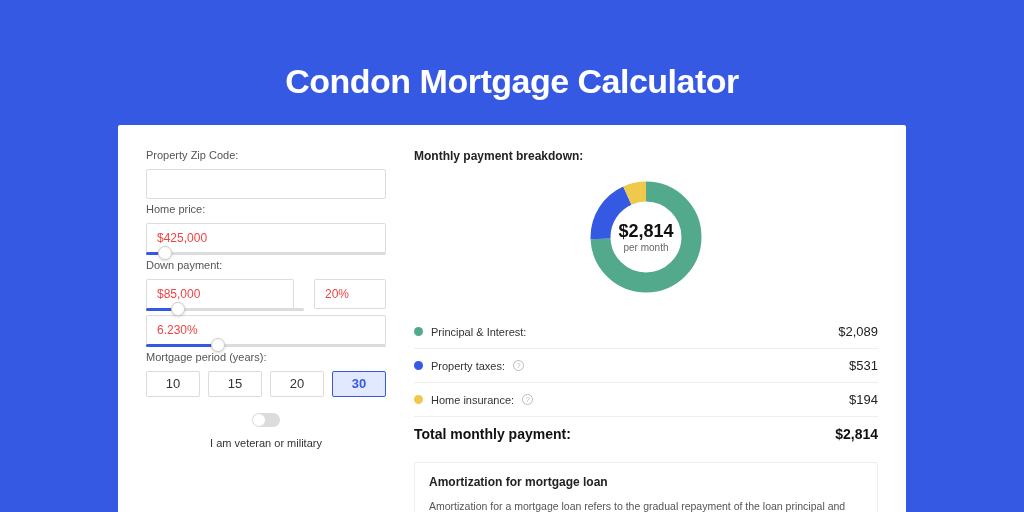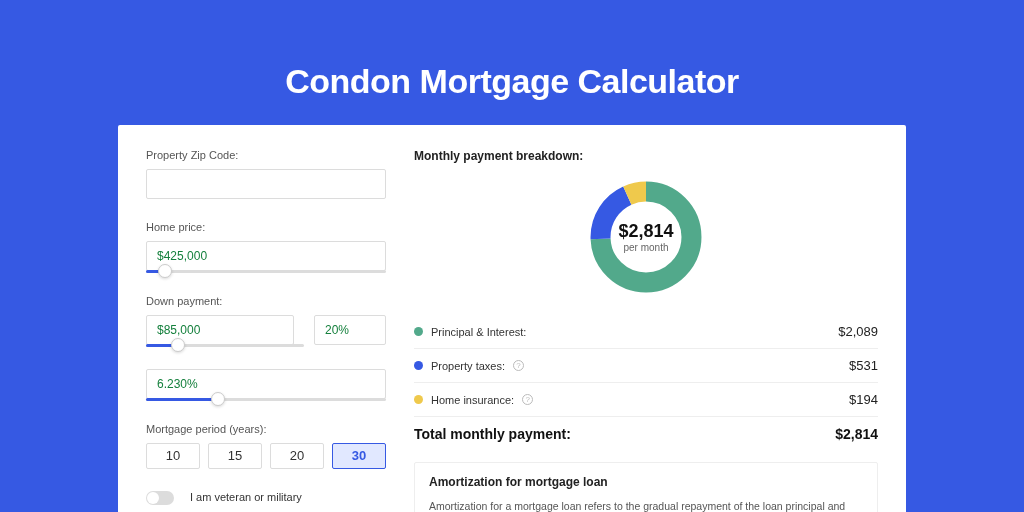--- a/index.html
+++ b/index.html
@@ -25,35 +25,35 @@
     margin: 24px auto 0;
     border-radius: 2px;
     padding: 24px 28px 0;
     display: flex;
     gap: 28px;
     height: 400px;
     position: relative;
   }
   .left-col { width: 240px; flex: 0 0 240px; }
   .right-col { flex: 1; }
-  .field { margin-bottom: 22px; }
+  .field { margin-bottom: 4px; }
   .label {
     font-size: 11px;
     color: #555;
     margin-bottom: 8px;
     display: block;
   }
   .input {
     width: 100%;
     height: 30px;
     border: 1px solid #dcdcdc;
     border-radius: 2px;
     padding: 0 10px;
     font-size: 12px;
-    color: #15803d;
+    color: #ef4444;
     background: #fff;
   }
   .slider-track {
     position: relative;
     height: 3px;
     background: #dcdcdc;
     border-radius: 2px;
     margin-top: -1px;
   }
   .slider-fill {
@@ -90,23 +90,24 @@
     line-height: 24px;
   }
   .period-btn.active {
     background: #e1e8ff;
     border-color: #3659e3;
     color: #3659e3;
     font-weight: 600;
   }
   .toggle-row {
     display: flex;
-    align-items: flex-start;
-    gap: 16px;
+    align-items: center;
+    gap: 10px;
     margin-top: 16px;
+    flex-direction: column;
   }
   .toggle {
     width: 28px;
     height: 14px;
     background: #dcdcdc;
     border-radius: 7px;
     position: relative;
   }
   .toggle::after {
     content:"";

